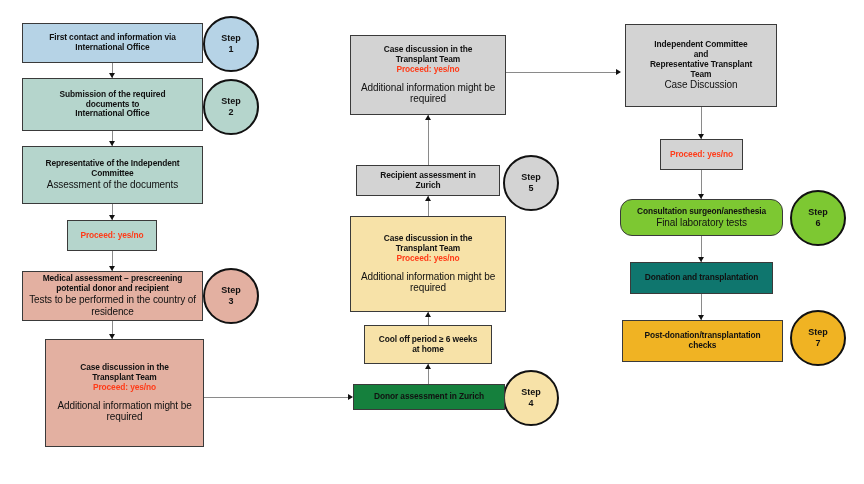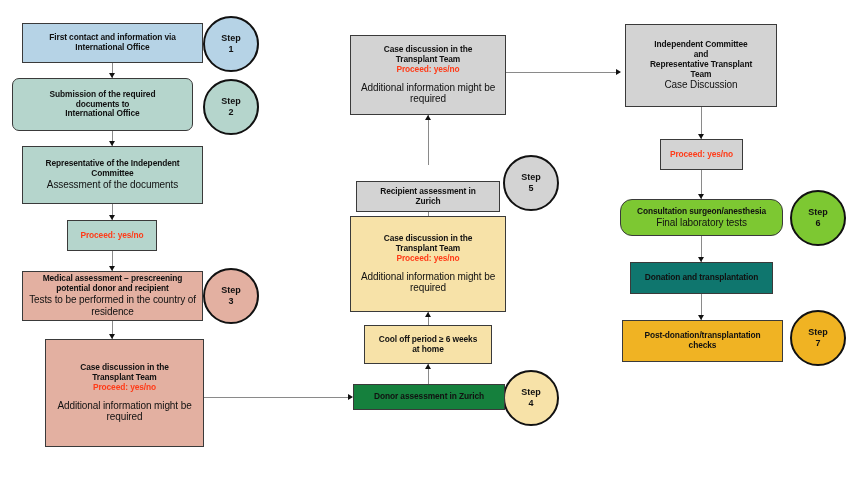--- a/index.html
+++ b/index.html
@@ -170,21 +170,21 @@
   <div class="circle" style="left:790px; top:310px; width:56px; height:56px; background:#f0b323;">
     <span>Step</span>
     <span>7</span>
   </div>
 
   <div class="box" style="left:22px; top:23px; width:181px; height:40px; background:#b6d3e6;">
     <span class="t-bold">First contact and information via</span>
     <span class="t-bold">International Office</span>
   </div>
 
-  <div class="box" style="left:12px; top:78px; width:181px; height:53px; background:#b5d5cc;border-radius:7px;">
+  <div class="box" style="left:22px; top:78px; width:181px; height:53px; background:#b5d5cc;">
     <span class="t-bold">Submission of the required</span>
     <span class="t-bold">documents to</span>
     <span class="t-bold">International Office</span>
   </div>
 
   <div class="box" style="left:22px; top:146px; width:181px; height:58px; background:#b5d5cc;">
     <span class="t-bold">Representative of the Independent</span>
     <span class="t-bold">Committee</span>
     <span class="t-norm">Assessment of the documents</span>
   </div>
@@ -220,21 +220,21 @@
 
   <div class="box" style="left:350px; top:216px; width:156px; height:96px; background:#f7e2a8;">
     <span class="t-bold">Case discussion in the</span>
     <span class="t-bold">Transplant Team</span>
     <span class="t-red">Proceed: yes/no</span>
     <span class="gap"></span>
     <span class="t-norm">Additional information might be</span>
     <span class="t-norm">required</span>
   </div>
 
-  <div class="box" style="left:356px; top:165px; width:144px; height:31px; background:#d3d3d3;margin-top:16px;">
+  <div class="box" style="left:356px; top:165px; width:144px; height:31px; background:#d3d3d3;">
     <span class="t-bold">Recipient assessment in</span>
     <span class="t-bold">Zurich</span>
   </div>
 
   <div class="box" style="left:350px; top:35px; width:156px; height:80px; background:#d3d3d3;">
     <span class="t-bold">Case discussion in the</span>
     <span class="t-bold">Transplant Team</span>
     <span class="t-red">Proceed: yes/no</span>
     <span class="gap"></span>
     <span class="t-norm">Additional information might be</span>

